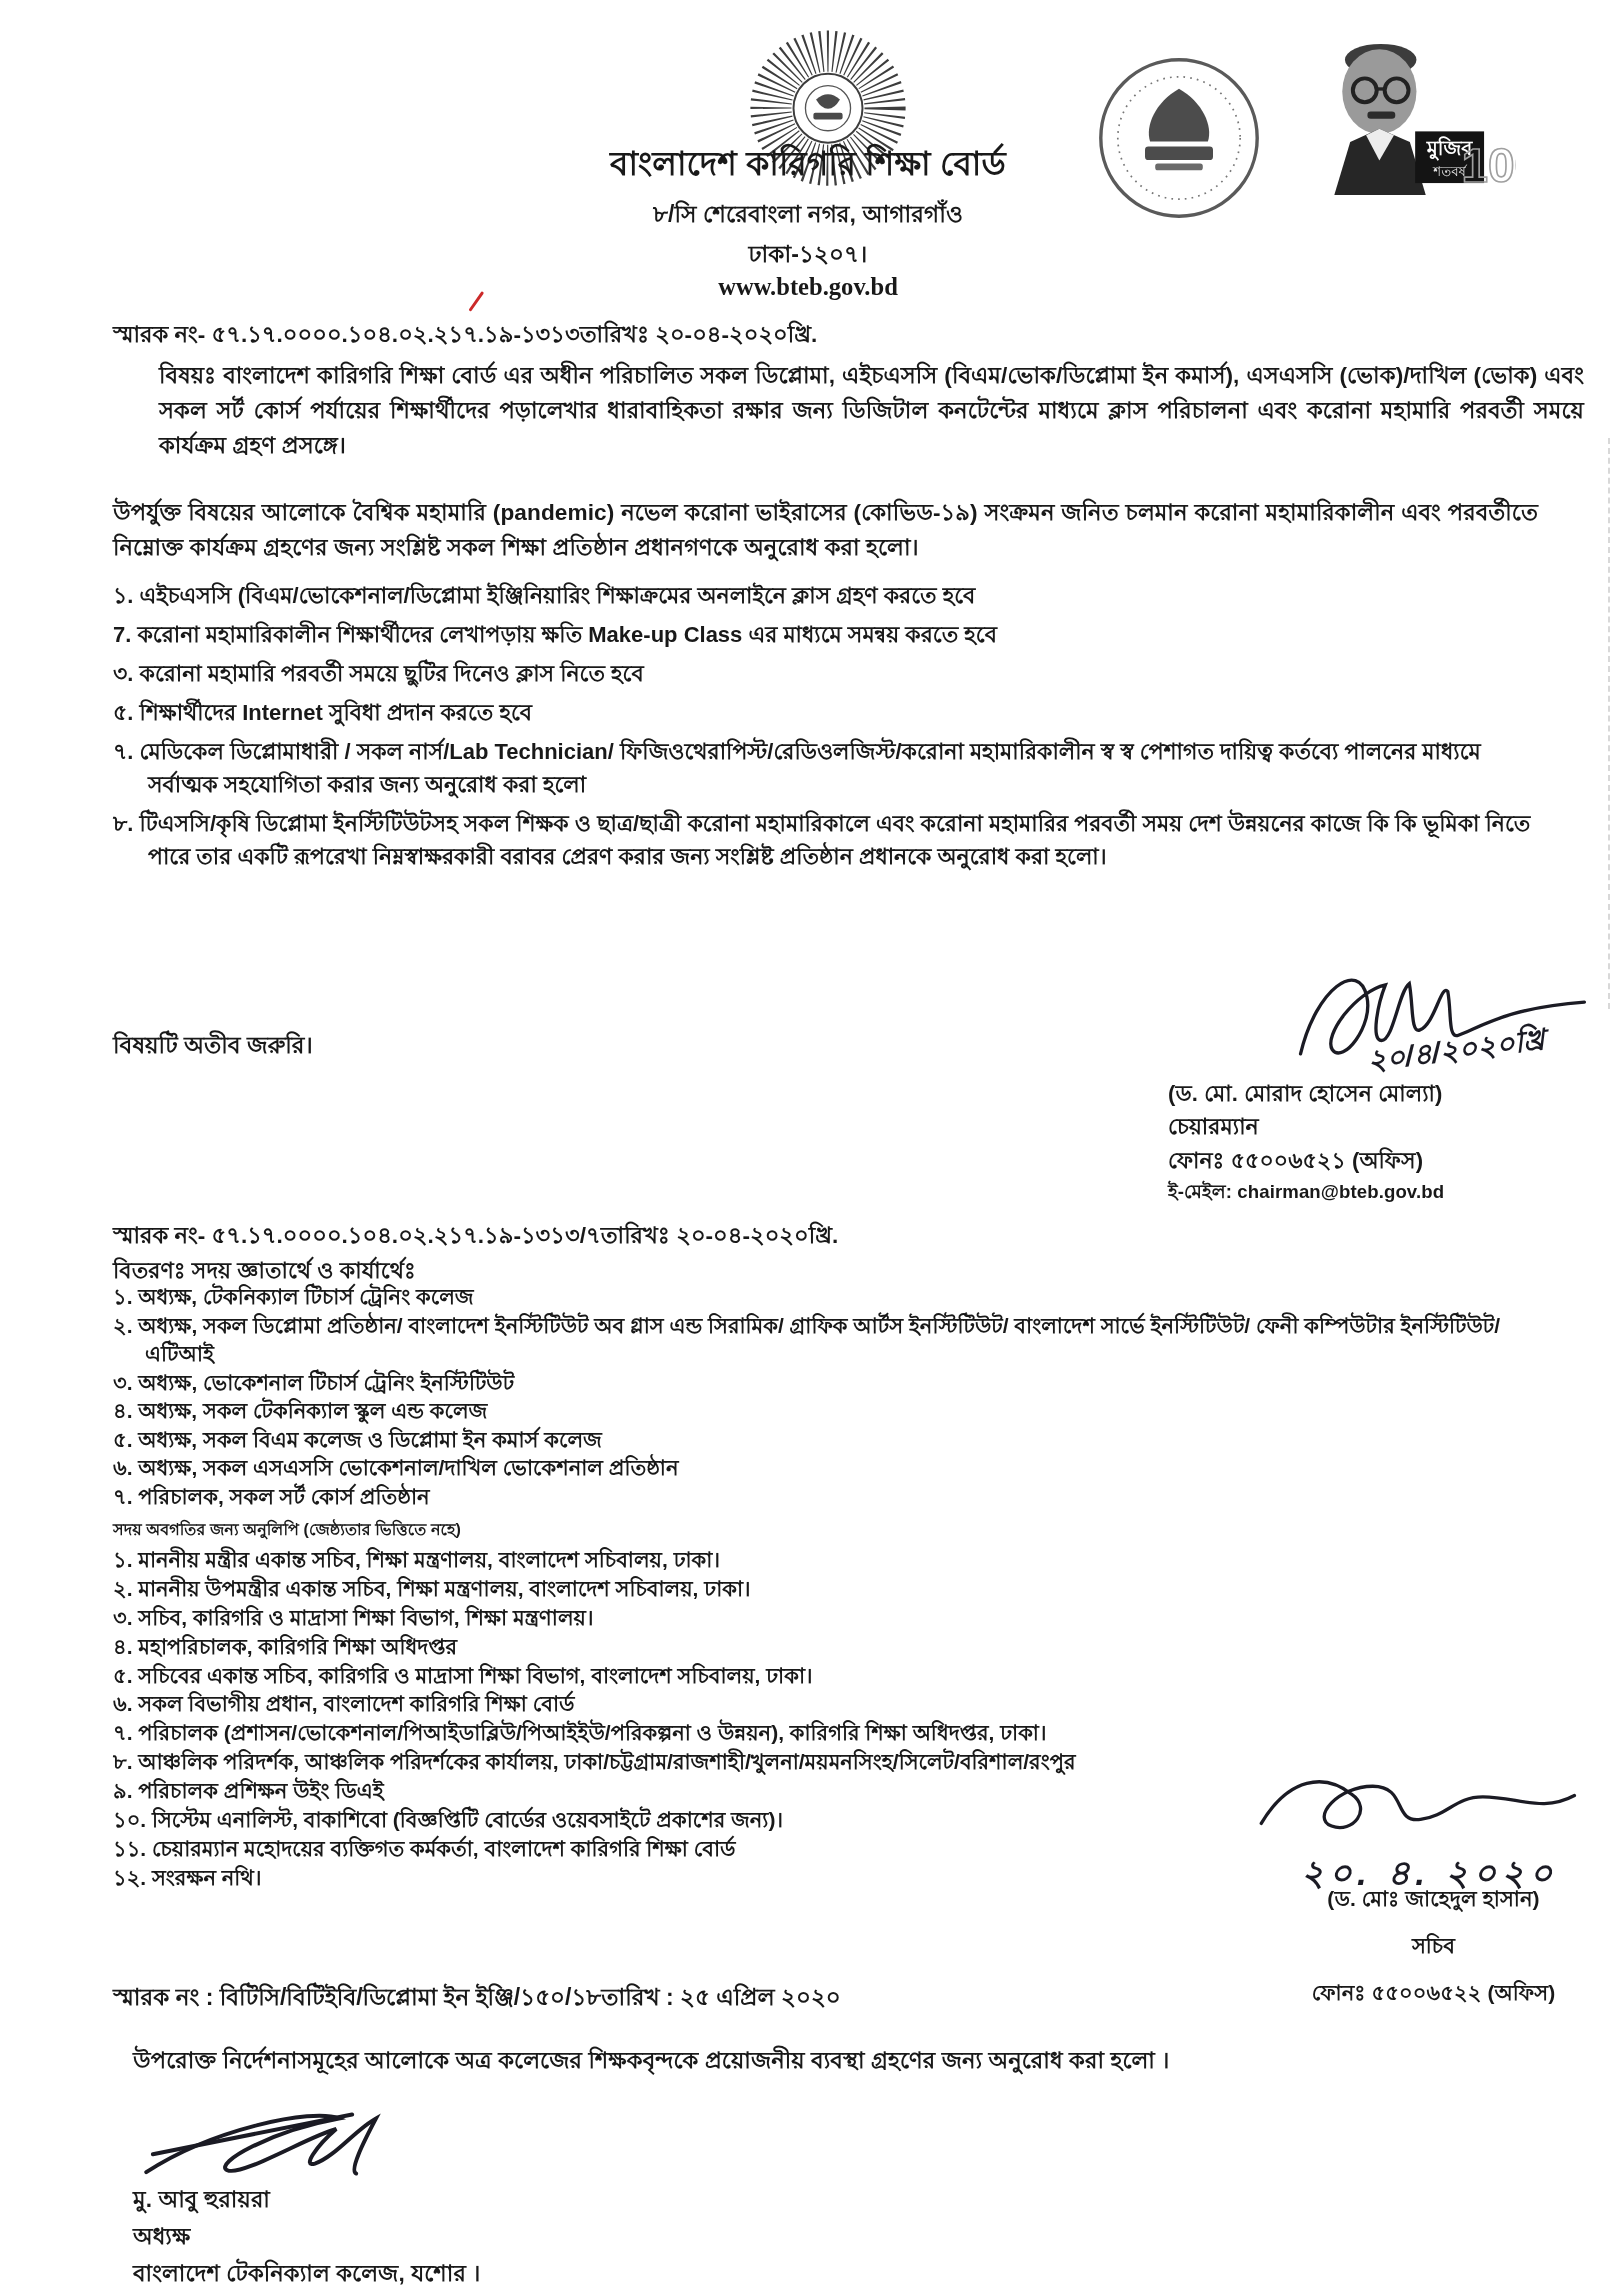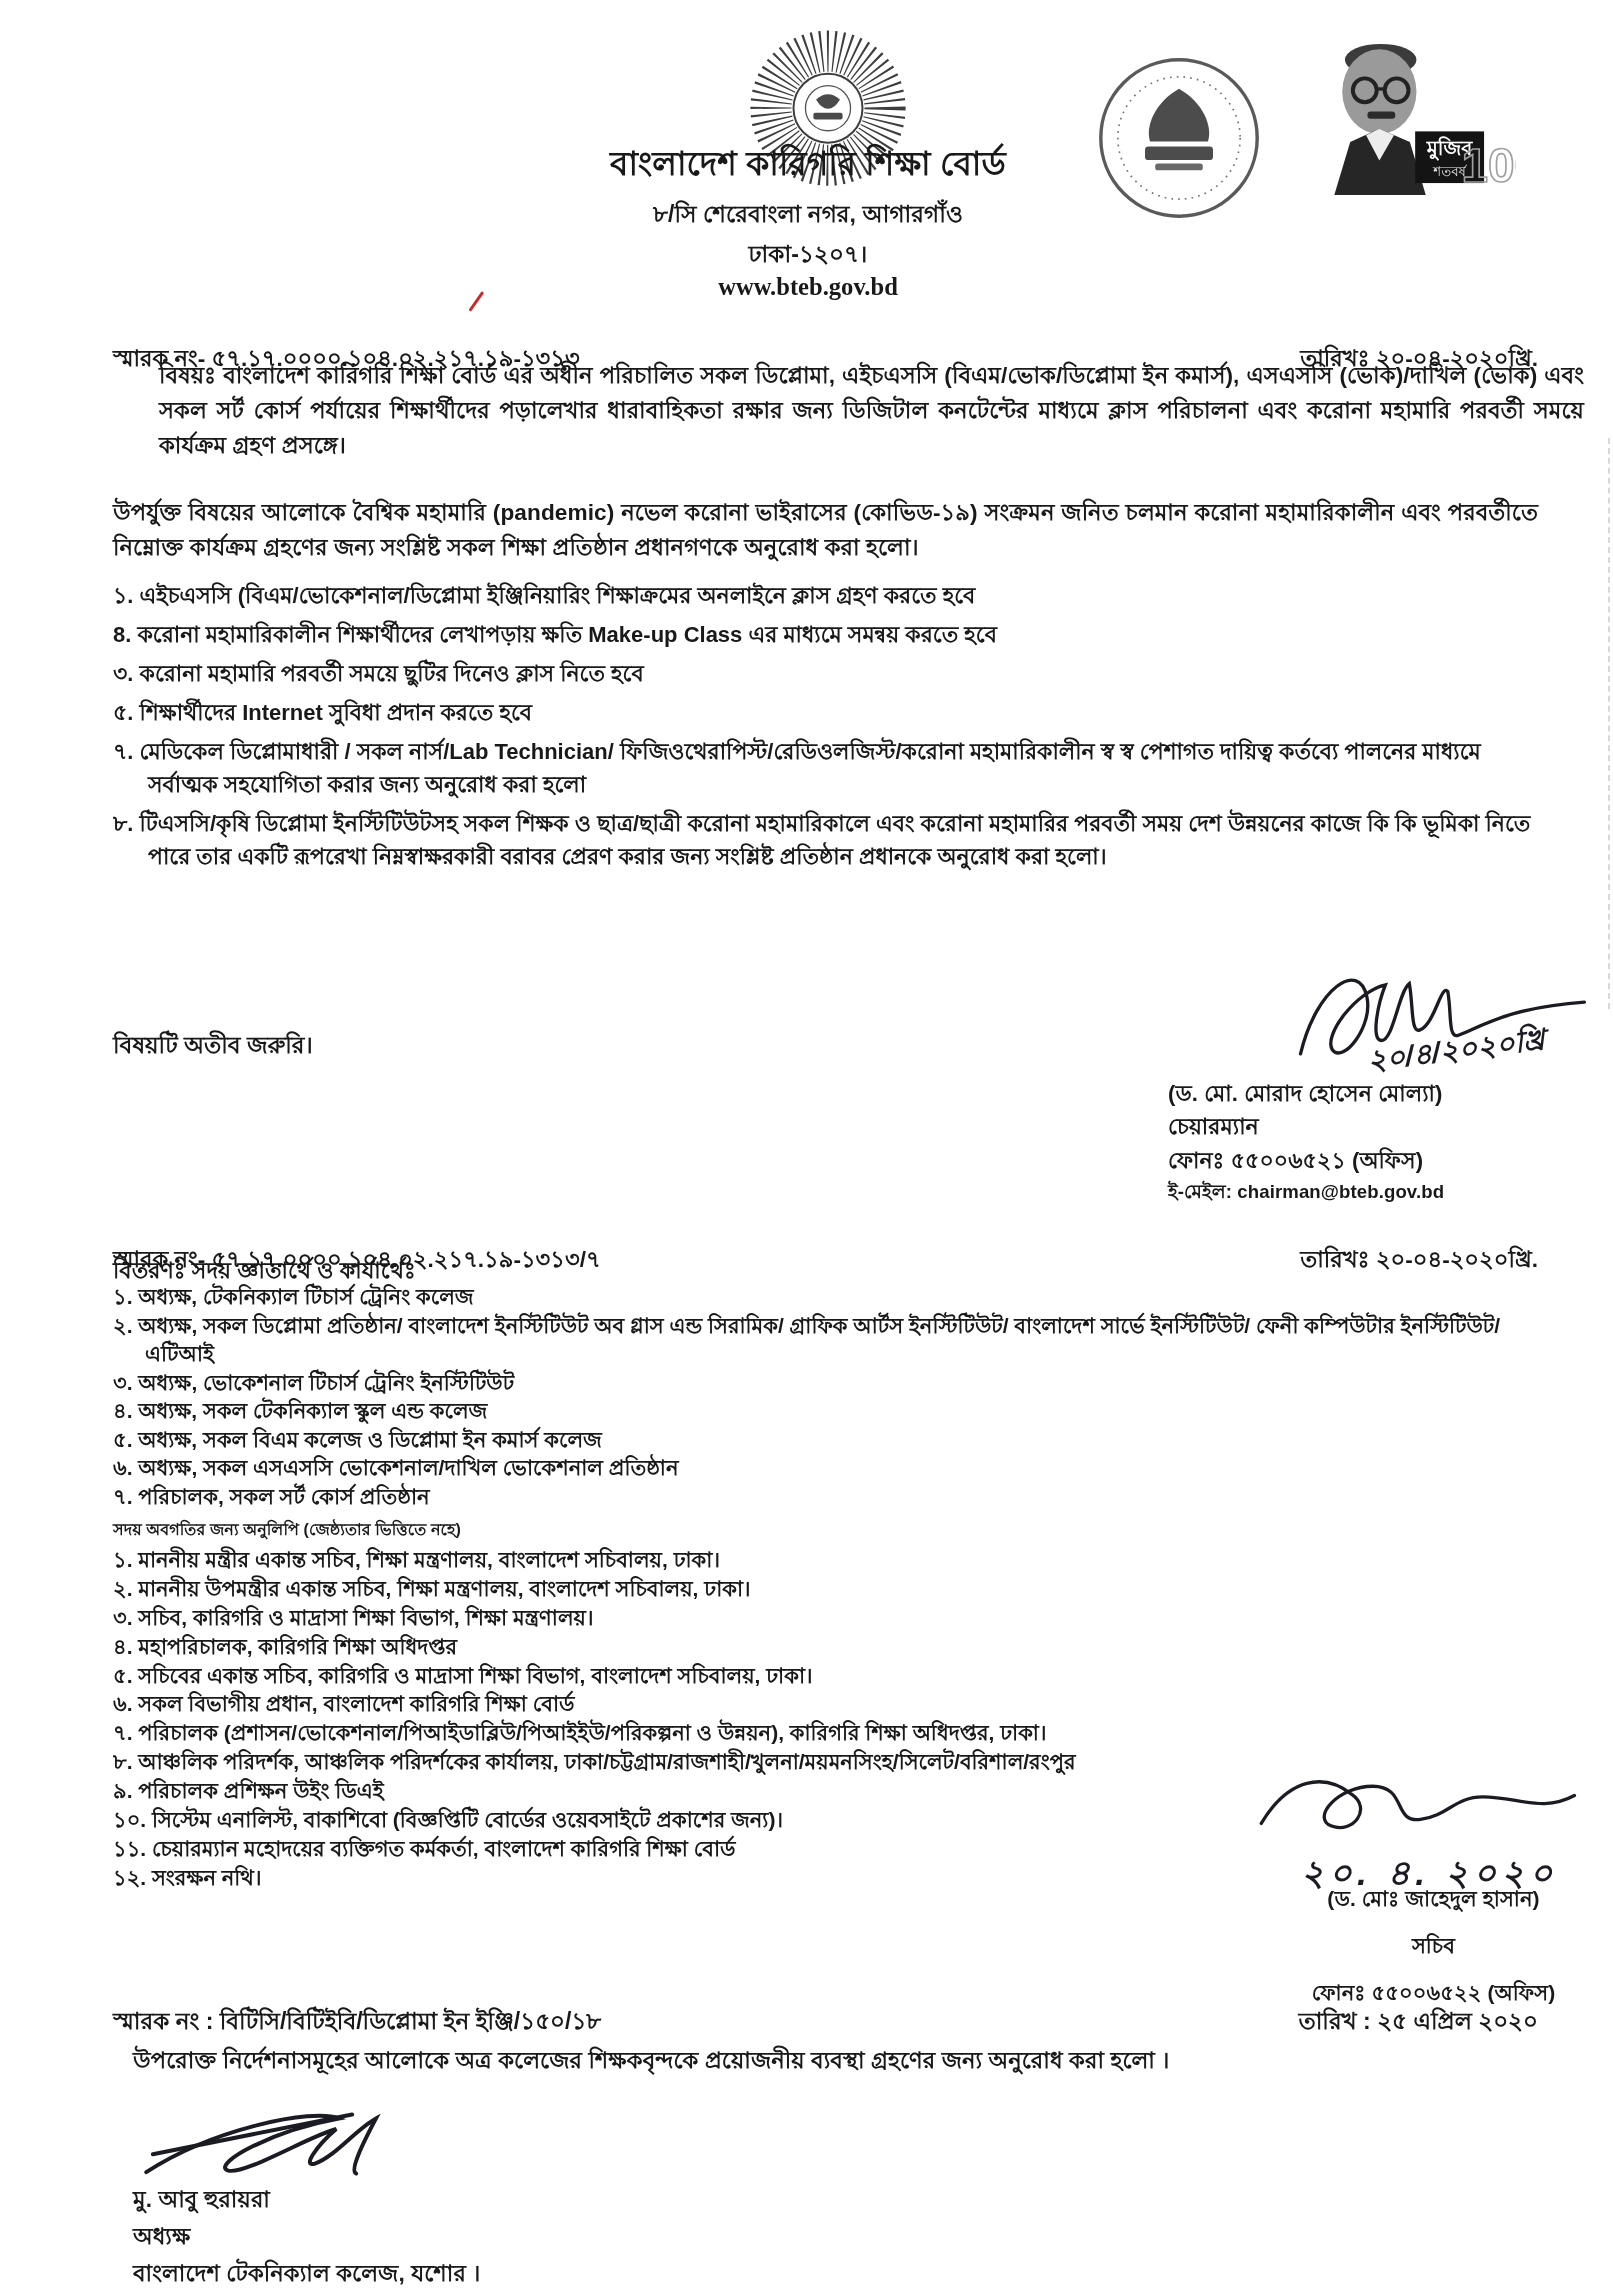--- a/index.html
+++ b/index.html
@@ -13,21 +13,21 @@
   }
   .abs{position:absolute;}
   .center{text-align:center;}
   .bn{letter-spacing:0.1px;}
   
   .org-title{left:113px;top:138px;width:1390px;font-size:33px;font-weight:800;}
   .addr1{left:113px;top:196px;width:1390px;font-size:23px;font-weight:600;}
   .addr2{left:113px;top:236px;width:1390px;font-size:23px;font-weight:600;}
   .website{left:113px;top:273px;width:1390px;font-size:24.6px;font-weight:800;font-family:"Liberation Serif","DejaVu Serif",serif;}
   
-  .ref-row{left:113px;width:1425px;display:flex;justify-content:space-between;font-size:22.6px;font-weight:700;margin-top:24px;}
+  .ref-row{left:113px;width:1425px;display:flex;font-size:22.6px;font-weight:700;}
   .subject{left:113px;top:358px;width:1425px;font-size:22.6px;font-weight:800;line-height:1.55;text-align:justify;margin-left:46px;}
   .intro{left:113px;top:495px;width:1425px;font-size:22.6px;font-weight:600;line-height:1.55;text-align:justify;}
   .ilist{left:113px;top:579px;width:1432px;font-size:22px;font-weight:600;line-height:1.5;}
   .ilist>div{padding-left:35px;text-indent:-35px;margin-bottom:6px;}
   .urgent{left:113px;top:1027px;font-size:23px;font-weight:800;}
   
   .sig-svg{pointer-events:none;}
   .handwriting{font-style:italic;font-weight:600;color:#1b1b24;}
   .chair-block{left:1168px;top:1083px;width:438px;text-align:left;font-size:22px;font-weight:700;line-height:1.0;}
   .chair-block .row{margin-bottom:11.3px;}
@@ -94,21 +94,21 @@
     <span>স্মারক নং- ৫৭.১৭.০০০০.১০৪.০২.২১৭.১৯-১৩১৩</span>
     <span>তারিখঃ ২০-০৪-২০২০খ্রি.</span>
   </div>
   <div class="abs red-mark"></div>
 
   <div class="abs subject bn">বিষয়ঃ বাংলাদেশ কারিগরি শিক্ষা বোর্ড এর অধীন পরিচালিত সকল ডিপ্লোমা, এইচএসসি (বিএম/ভোক/ডিপ্লোমা ইন কমার্স), এসএসসি (ভোক)/দাখিল (ভোক) এবং সকল সর্ট কোর্স পর্যায়ের শিক্ষার্থীদের পড়ালেখার ধারাবাহিকতা রক্ষার জন্য ডিজিটাল কনটেন্টের মাধ্যমে ক্লাস পরিচালনা এবং করোনা মহামারি পরবর্তী সময়ে কার্যক্রম গ্রহণ প্রসঙ্গে।</div>
   <div class="abs intro bn">উপর্যুক্ত বিষয়ের আলোকে বৈশ্বিক মহামারি (pandemic) নভেল করোনা ভাইরাসের (কোভিড-১৯) সংক্রমন জনিত চলমান করোনা মহামারিকালীন এবং পরবর্তীতে নিম্নোক্ত কার্যক্রম গ্রহণের জন্য সংশ্লিষ্ট সকল শিক্ষা প্রতিষ্ঠান প্রধানগণকে অনুরোধ করা হলো।</div>
 
   <div class="abs ilist">
     <div>১. এইচএসসি (বিএম/ভোকেশনাল/ডিপ্লোমা ইঞ্জিনিয়ারিং শিক্ষাক্রমের অনলাইনে ক্লাস গ্রহণ করতে হবে</div>
-    <div>8. করোনা মহামারিকালীন শিক্ষার্থীদের লেখাপড়ায় ক্ষতি Make-up Class এর মাধ্যমে সমন্বয় করতে হবে</div>
+    <div>7. করোনা মহামারিকালীন শিক্ষার্থীদের লেখাপড়ায় ক্ষতি Make-up Class এর মাধ্যমে সমন্বয় করতে হবে</div>
     <div>৩. করোনা মহামারি পরবর্তী সময়ে ছুটির দিনেও ক্লাস নিতে হবে</div>
     <div>৫. শিক্ষার্থীদের Internet সুবিধা প্রদান করতে হবে</div>
     <div>৭. মেডিকেল ডিপ্লোমাধারী / সকল নার্স/Lab Technician/ ফিজিওথেরাপিস্ট/রেডিওলজিস্ট/করোনা মহামারিকালীন স্ব স্ব পেশাগত দায়িত্ব কর্তব্যে পালনের মাধ্যমে সর্বাত্মক সহযোগিতা করার জন্য অনুরোধ করা হলো</div>
     <div>৮. টিএসসি/কৃষি ডিপ্লোমা ইনস্টিটিউটসহ সকল শিক্ষক ও ছাত্র/ছাত্রী করোনা মহামারিকালে এবং করোনা মহামারির পরবর্তী সময় দেশ উন্নয়নের কাজে কি কি ভূমিকা নিতে পারে তার একটি রূপরেখা নিম্নস্বাক্ষরকারী বরাবর প্রেরণ করার জন্য সংশ্লিষ্ট প্রতিষ্ঠান প্রধানকে অনুরোধ করা হলো।</div>
   </div>
 
   <div class="abs urgent">বিষয়টি অতীব জরুরি।</div>
 
   <svg class="abs sig-svg" style="left:1274px;top:941px" width="325" height="146" viewBox="0 0 490 220">
     <path d="M40,170 C64,70 128,28 140,84 C150,128 104,186 88,164 C74,142 124,76 168,66 C156,96 146,150 162,150 C180,150 188,76 204,64 C210,96 206,140 220,134 C242,126 252,64 262,76 C268,108 262,148 278,142 C314,128 356,100 468,92" fill="none" stroke="#1b1b24" stroke-width="5" stroke-linecap="round"></path>

